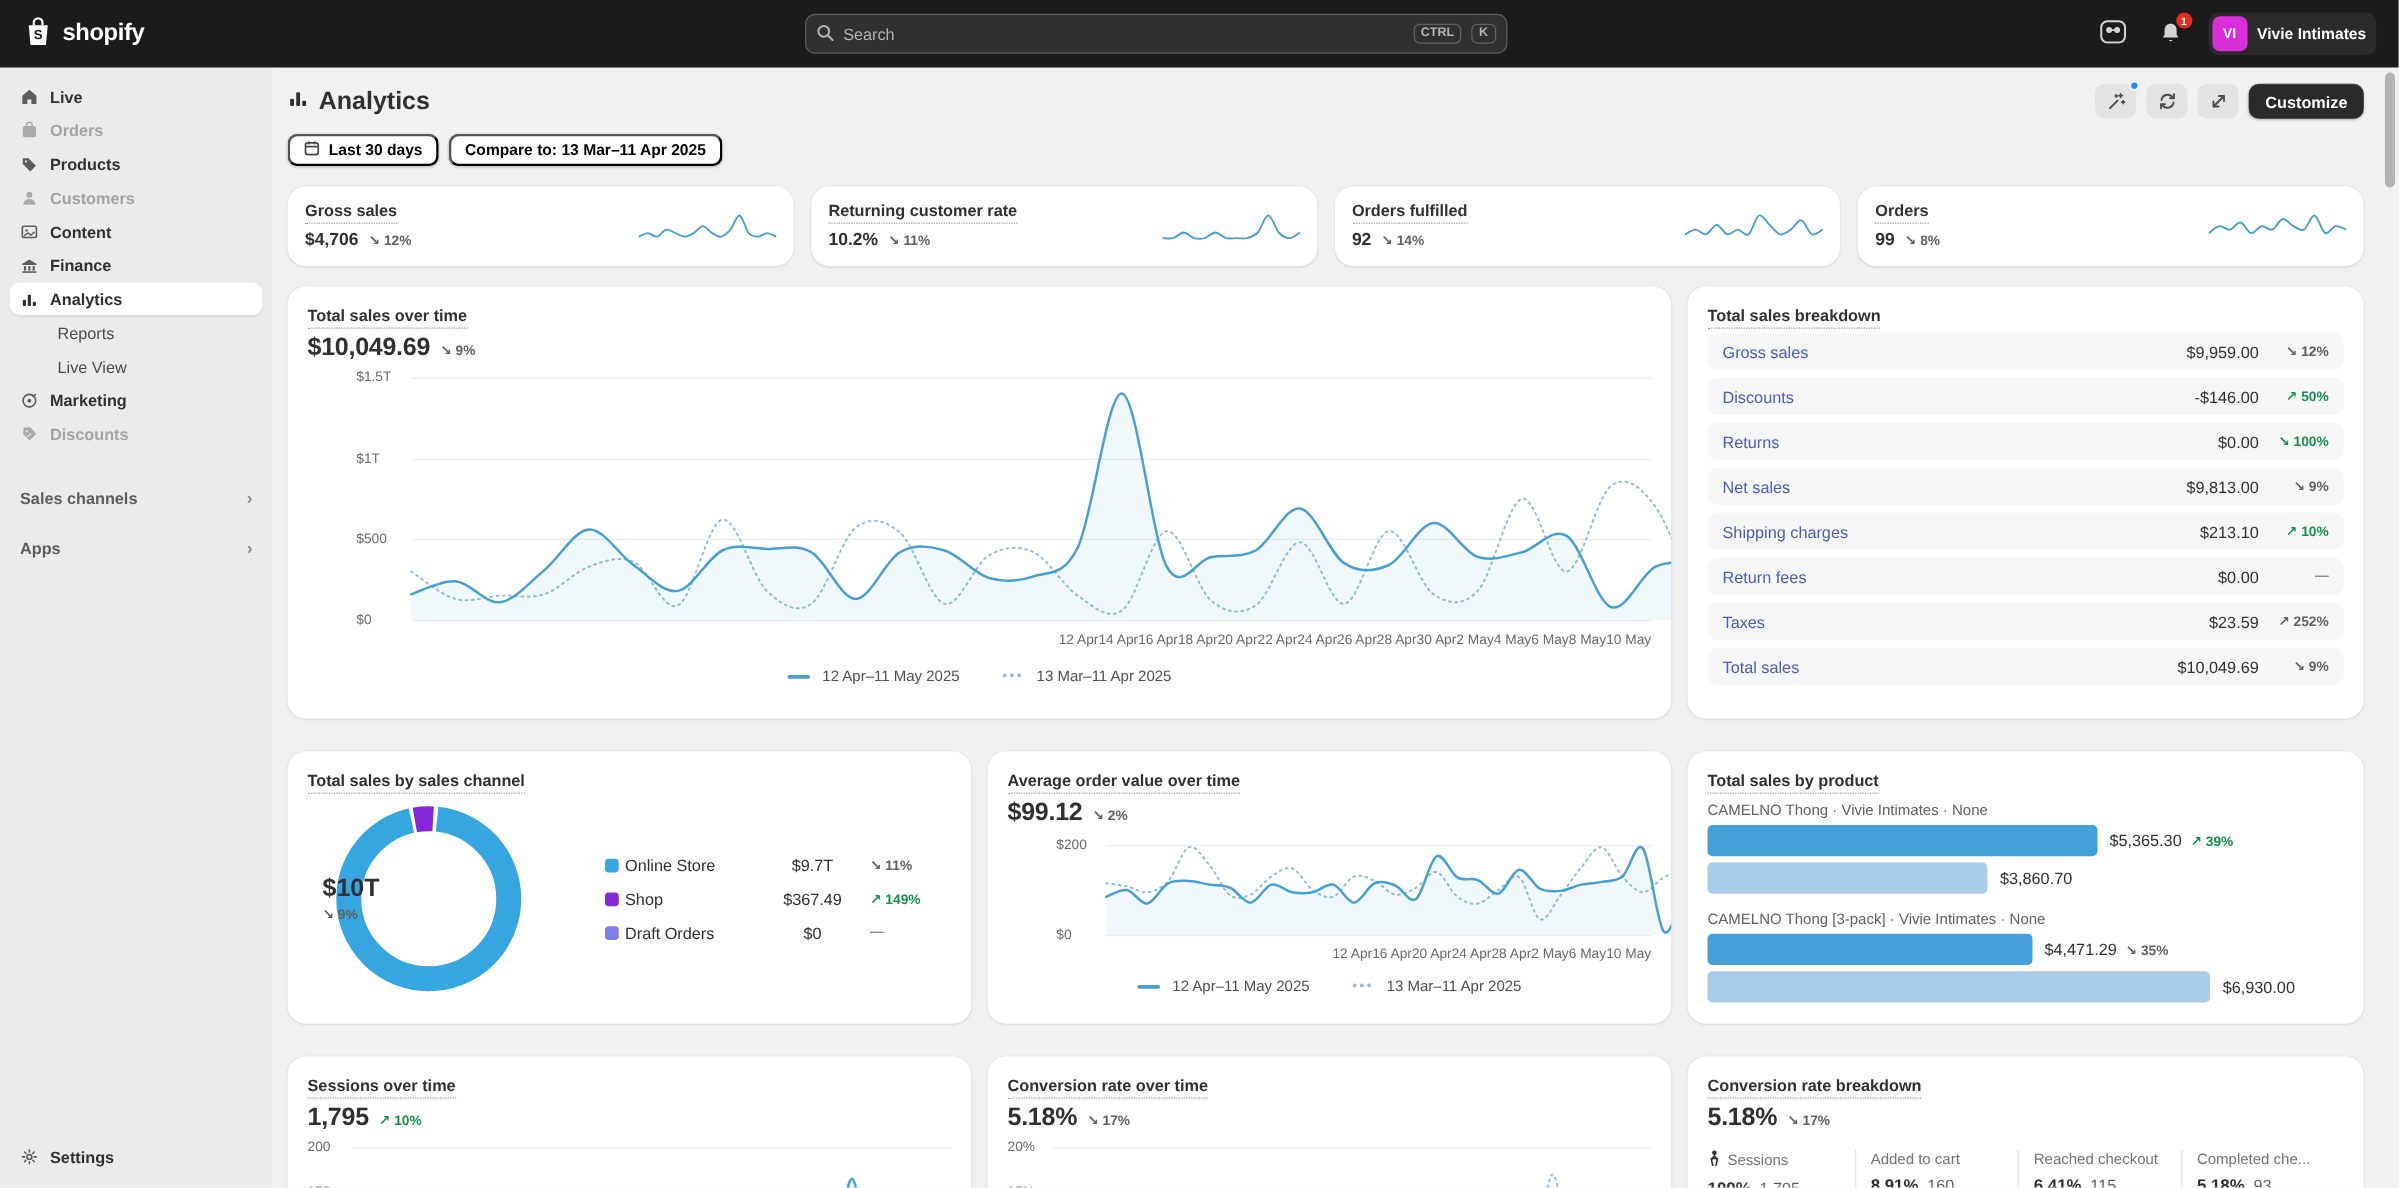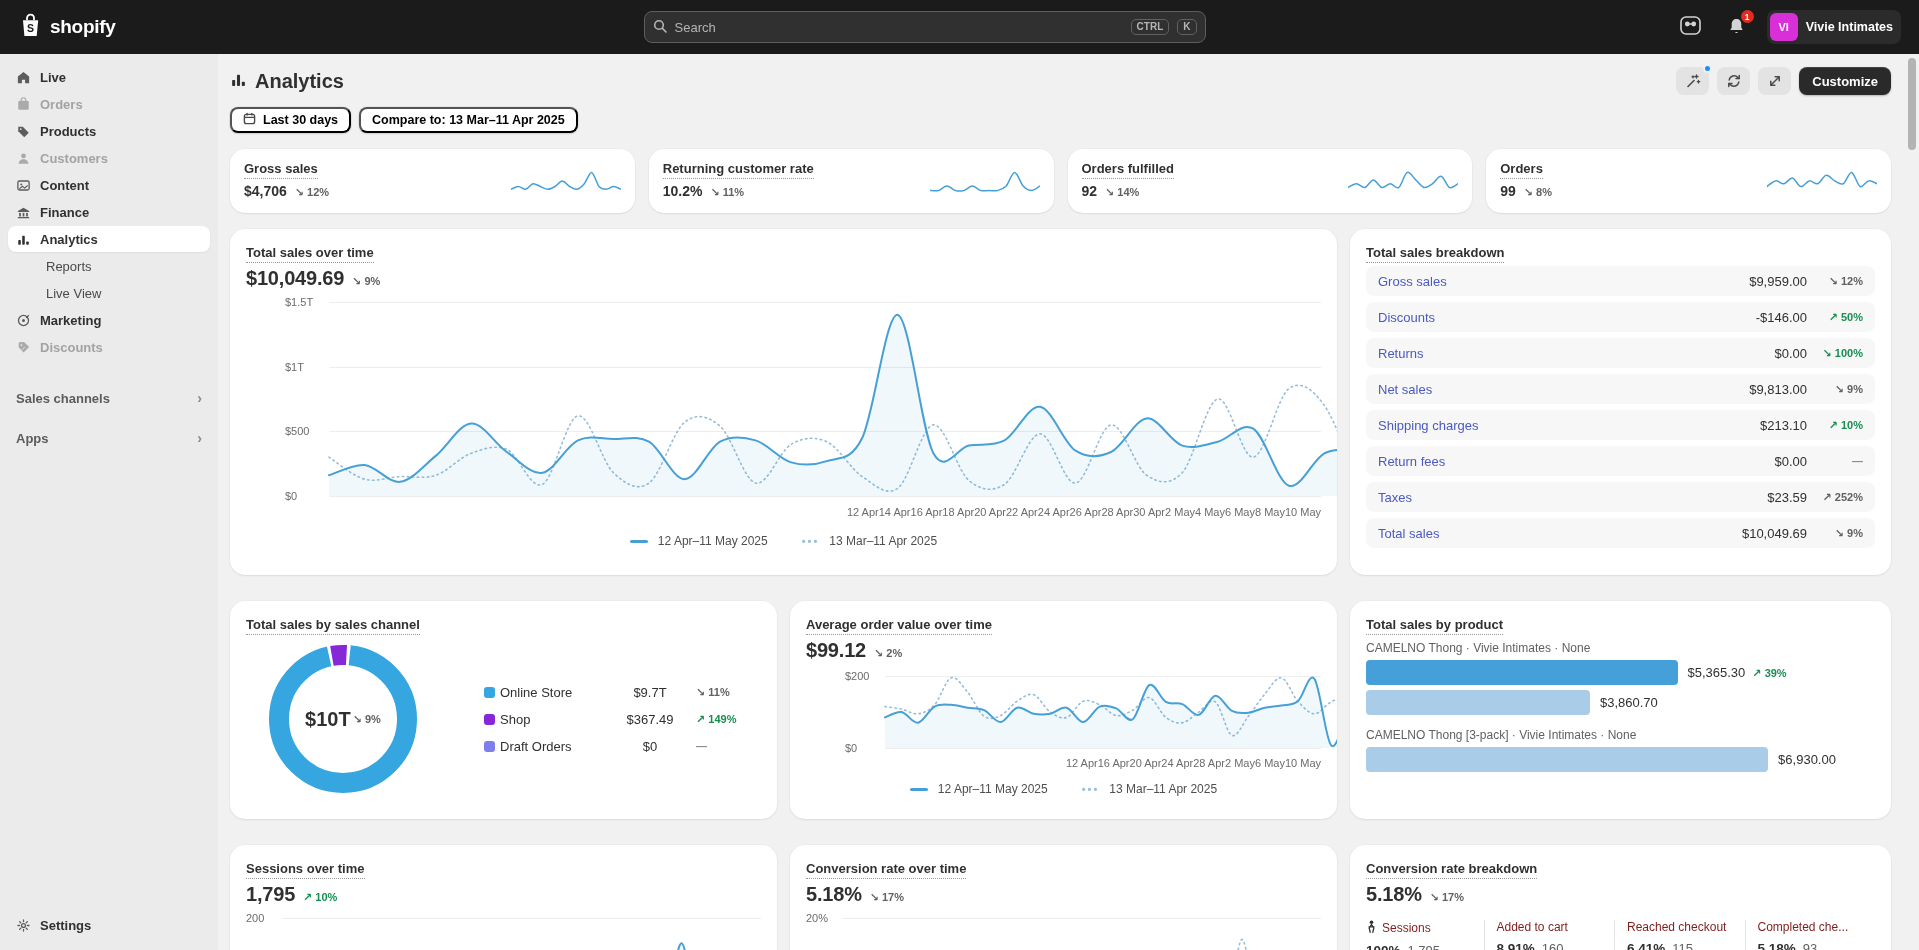--- a/index.html
+++ b/index.html
@@ -80,21 +80,21 @@
   .bd-row { display:flex; align-items:center; height:30px; margin-top:6px; background:#f7f7f7; border-radius:8px; padding:0 12px; }
   .bd-label { color:#4a5ac2; cursor:pointer; }
   .bd-val { margin-left:auto; }
   .bd-delta { width:56px; text-align:right; }
 
   .row-mid { margin-top:26px; display:grid; grid-template-columns:1fr 1fr 541px; gap:13px; height:218px; }
 
   
   .donut-wrap { display:flex; align-items:center; margin-top:2px; }
   .donut-box { position:relative; width:170px; height:170px; margin-left:12px; flex-shrink:0; }
-  .donut-center { position:absolute; inset:0; display:flex; flex-direction:row; align-items:center; justify-content:center; gap:2px; }
+  .donut-center { position:absolute; inset:0; display:flex; flex-direction:column; justify-content:center; gap:2px; }
   .donut-center .cv { font-size:20px; font-weight:700; }
   .chan-legend { margin-left:56px; display:flex; flex-direction:column; gap:12px; }
   .chan-row { display:grid; grid-template-columns:16px 112px 76px 58px; align-items:center; }
   .swatch { width:11px; height:11px; border-radius:3px; }
   .chan-val { text-align:center; }
   .chan-delta { padding-left:8px; }
 
   
   .pgroup-label { margin-top:9px; font-size:12px; color:#616161; }
   .pbar-row { display:flex; align-items:center; margin-top:5px; }
@@ -105,21 +105,21 @@
 
   .row-bottom { margin-top:26px; display:grid; grid-template-columns:1fr 1fr 541px; gap:13px; height:240px; }
   .mini-plot { position:relative; margin-top:12px; margin-left:36px; height:160px; }
   .mini-plot .yl { left:-36px; }
   .mini-plot .gl { left:0; }
 
   
   .fcols { display:flex; margin-top:14px; }
   .fcol { flex:1; border-left:1px solid #e3e3e3; padding-left:12px; }
   .fcol:first-child { border-left:none; padding-left:0; }
-  .fhead { display:flex; align-items:center; gap:5px; font-size:12px; color:#7f1d1d; }
+  .fhead { display:flex; align-items:center; gap:5px; font-size:12px; color:#737373; }
   .fvals { margin-top:7px; display:flex; align-items:baseline; gap:7px; }
   .fpct { font-weight:700; font-size:13.5px; }
   .fcount { color:#616161; }
 
   .scroll-thumb { position:fixed; right:3px; top:58px; width:8px; height:92px; background:#a8a8a8; border-radius:4px; opacity:.85; }
 </style>
 </head>
 <body>
 
 <header class="topbar">
@@ -563,20 +563,27 @@
           </div>
         </div>
         <div class="pbar-row">
           <div class="pbar prev" style="width: 44%;"></div>
           <div class="pval">
               <span>$3,860.70</span>
             </div>
         </div>
         <div class="pgroup-label" style="margin-top:13px;">CAMELNO Thong [3-pack] · Vivie Intimates · None</div>
         <div class="pbar-row">
+          <div class="pbar cur" style="width: 51%;"></div>
+          <div class="pval">
+            <span>$4,471.29</span>
+            <span class="delta" style="color: rgb(97, 97, 97);"><span class="arrow">↘</span> <span>35%</span></span>
+          </div>
+        </div>
+        <div class="pbar-row">
           <div class="pbar prev" style="width: 79%;"></div>
           <div class="pval">
               <span>$6,930.00</span>
             </div>
         </div>
       </div>
     </div>
 
     <div class="row-bottom">
       <div class="card chart-card">

